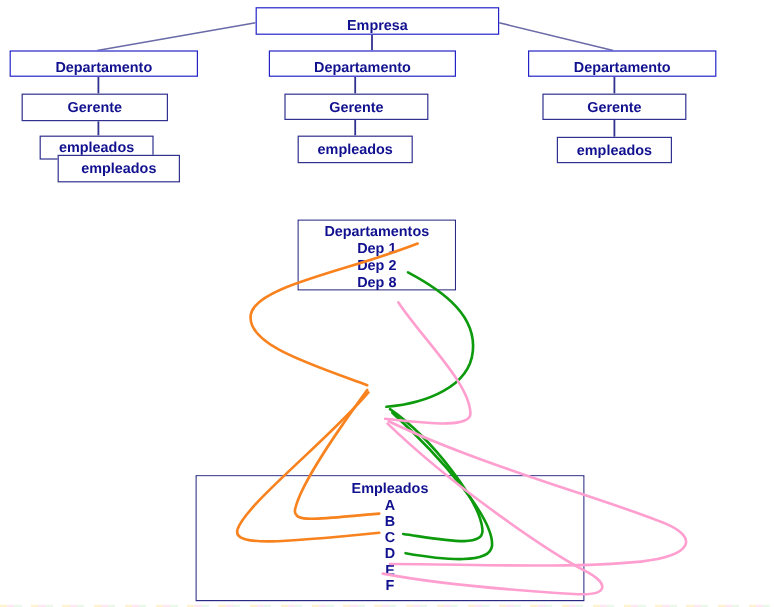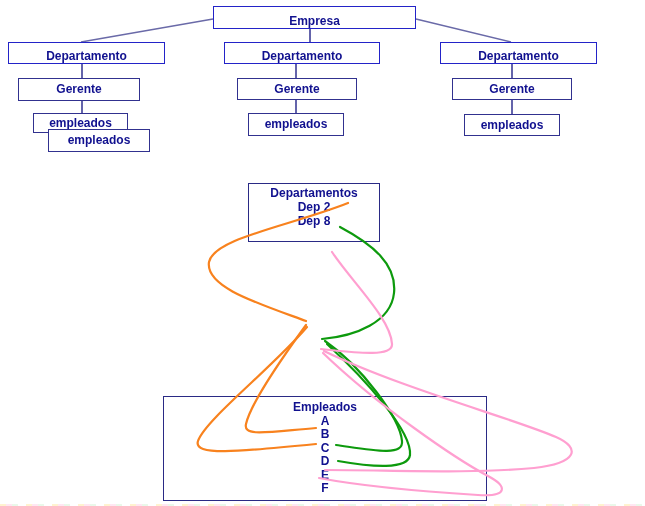--- a/index.html
+++ b/index.html
@@ -83,20 +83,21 @@
   <div class="box" style="left:248px;top:113px;width:96px;height:23px;">
     <span>empleados</span>
   </div>
   <div class="box" style="left:464px;top:114px;width:96px;height:22px;">
     <span>empleados</span>
   </div>
 
   <div class="list-box lh14" style="left:248px;top:183px;width:132px;height:59px;padding-top:2px;">
     <span class="bg"></span>
     <span class="title">Departamentos</span>
+    <span class="item">Dep 1</span>
     <span class="item">Dep 2</span>
     <span class="item">Dep 8</span>
   </div>
 
 
   <div class="list-box lh135" style="left:163px;top:396px;width:324px;height:105px;padding-top:4px;">
     <span class="bg"></span>
     <span class="title">Empleados</span>
     <span class="item">A</span>
     <span class="item">B</span>

